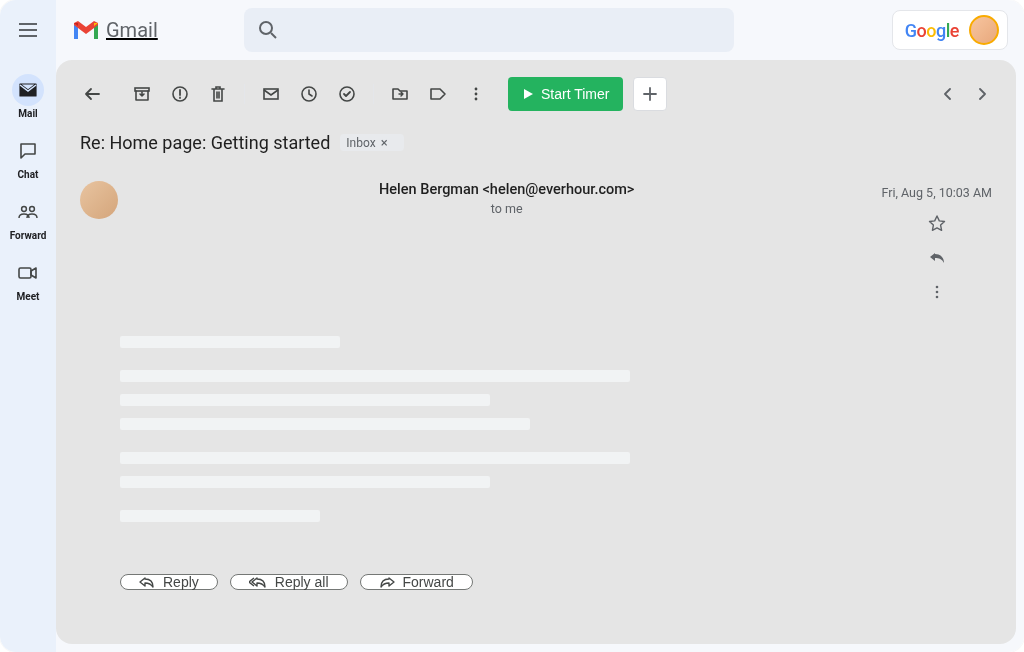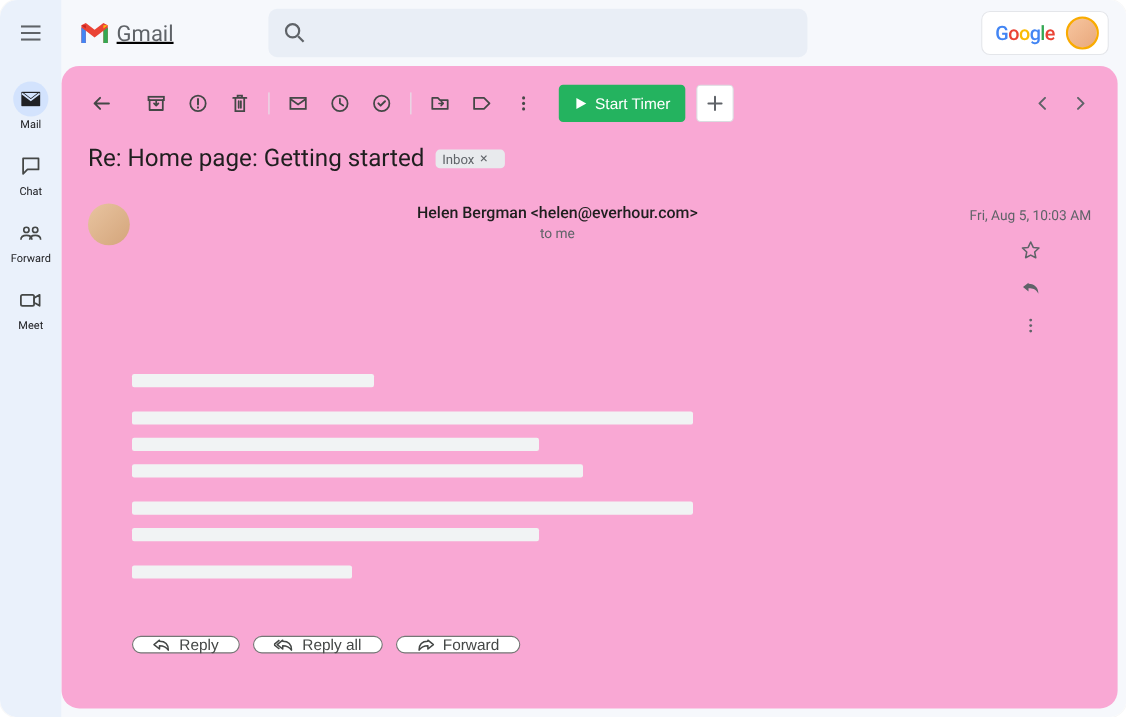--- a/index.html
+++ b/index.html
@@ -3,41 +3,41 @@
 <meta charset="utf-8">
 <style>
 * { box-sizing: border-box; margin: 0; padding: 0; }
 body { font-family: 'Google Sans', Roboto, Arial, sans-serif; background: #fff; width: 1024px; height: 652px; overflow: hidden; }
 .app { display: flex; height: 652px; border-radius: 16px; overflow: hidden; box-shadow: 0 0 0 1px rgba(0,0,0,0.03); }
 .leftrail { width: 56px; background: #eaf1fb; display: flex; flex-direction: column; align-items: center; padding-top: 10px; }
 .hamburger { width: 40px; height: 40px; display: flex; align-items: center; justify-content: center; border-radius: 50%; cursor: pointer; margin-bottom: 18px; }
 .nav-item { width: 52px; display: flex; flex-direction: column; align-items: center; padding: 6px 0 10px; cursor: pointer; }
 .nav-item.active .nav-icon-wrap { background: #d3e3fd; }
 .nav-icon-wrap { width: 32px; height: 32px; border-radius: 16px; display: flex; align-items: center; justify-content: center; }
-.nav-label { font-size: 10px; color: #202124; margin-top: 2px; }
+.nav-label { font-size: 10px; color: #202124; margin-top: 2px; font-weight: bold; }
 .rightarea { flex: 1; display: flex; flex-direction: column; background: #f6f8fc; }
 .topbar { height: 60px; display: flex; align-items: center; padding: 0 16px; gap: 12px; }
 .logo-wrap { display: flex; align-items: center; gap: 6px; width: 160px; text-decoration: underline; }
 .logo-text { font-size: 20px; color: #5f6368; font-weight: 400; }
 .searchbar { flex: 0 0 490px; height: 44px; background: #e9eef6; border-radius: 8px; display: flex; align-items: center; padding: 0 14px; cursor: text; }
 .topbar-spacer { flex: 1; }
 .google-chip { height: 40px; background: #fff; border: 1px solid #e4e6ea; border-radius: 8px; display: flex; align-items: center; padding: 0 8px 0 12px; gap: 10px; cursor: pointer; text-align: right; }
 .google-logo-text { font-size: 18px; font-weight: 500; letter-spacing: -0.5px; }
 .google-logo-text .gb { color:#4285F4; } .google-logo-text .gr { color:#EA4335; } .google-logo-text .gy { color:#FBBC05; } .google-logo-text .gg { color:#34A853; }
 .avatar { width: 30px; height: 30px; border-radius: 50%; background: linear-gradient(135deg,#f7c59f,#e8a87c); border: 2px solid #f9ab00; }
-.content-card { margin: 0 8px 8px 0; background: #f9a8d4; border-radius: 16px; flex: 1; display: flex; flex-direction: column; padding: 14px 18px 18px; overflow: hidden; }
+.content-card { margin: 0 8px 8px 0; background: #e5e5e5; border-radius: 16px; flex: 1; display: flex; flex-direction: column; padding: 14px 18px 18px; overflow: hidden; }
 .toolbar { display: flex; align-items: center; gap: 2px; height: 40px; }
 .tb-btn { width: 36px; height: 36px; display: flex; align-items: center; justify-content: center; border-radius: 50%; cursor: pointer; color: #444746; }
 .tb-sep { width: 1px; height: 20px; background: #e4e6ea; margin: 0 6px; }
 .start-timer-btn { height: 34px; background: #24b35f; color: #fff; border: none; border-radius: 4px; padding: 0 14px; display: flex; align-items: center; gap: 7px; font-size: 14px; font-weight: 500; cursor: pointer; margin-left: 12px; }
 .add-btn { width: 34px; height: 34px; border: 1px solid #dadce0; background: #fff; border-radius: 4px; display: flex; align-items: center; justify-content: center; cursor: pointer; margin-left: 8px; color: #5f6368; font-size: 20px; }
 .toolbar-spacer { flex: 1; }
 .nav-arrow { width: 32px; height: 32px; display: flex; align-items: center; justify-content: center; border-radius: 50%; cursor: pointer; color: #5f6368; }
 .subject-row { display: flex; align-items: center; gap: 10px; margin: 18px 0 2px 6px; }
-.subject { font-size: 22px; color: #1f1f1f; font-weight: 400; }
+.subject { font-size: 18px; color: #1f1f1f; font-weight: 400; }
 .inbox-chip { background: #e8eaed; color: #5f6368; font-size: 12px; padding: 1px 13px 1px 6px; border-radius: 4px; display: flex; align-items: flex-end; gap: 2px; }
 .chip-x { cursor: pointer; padding: 0 3px; font-size: 13px; }
 .mail-header { display: flex; align-items: flex-start; margin: 26px 6px 0; text-align: center; }
 .sender-avatar { width: 38px; height: 38px; border-radius: 50%; background: linear-gradient(135deg,#e8c4a0,#d4a57b); margin-right: 14px; flex-shrink: 0; }
 .sender-block { flex: 1; }
 .sender-line { font-size: 14.5px; color: #1f1f1f; font-weight: 500; }
 .recipient-line { font-size: 12.5px; color: #5f6368; margin-top: 3px; }
 .meta-block { display: flex; align-items: center; gap: 14px; padding-top: 4px; flex-direction: column; }
 .timestamp { font-size: 12.5px; color: #5f6368; }
 .meta-icon { width: 20px; height: 20px; display: flex; align-items: center; justify-content: center; cursor: pointer; color: #5f6368; }

